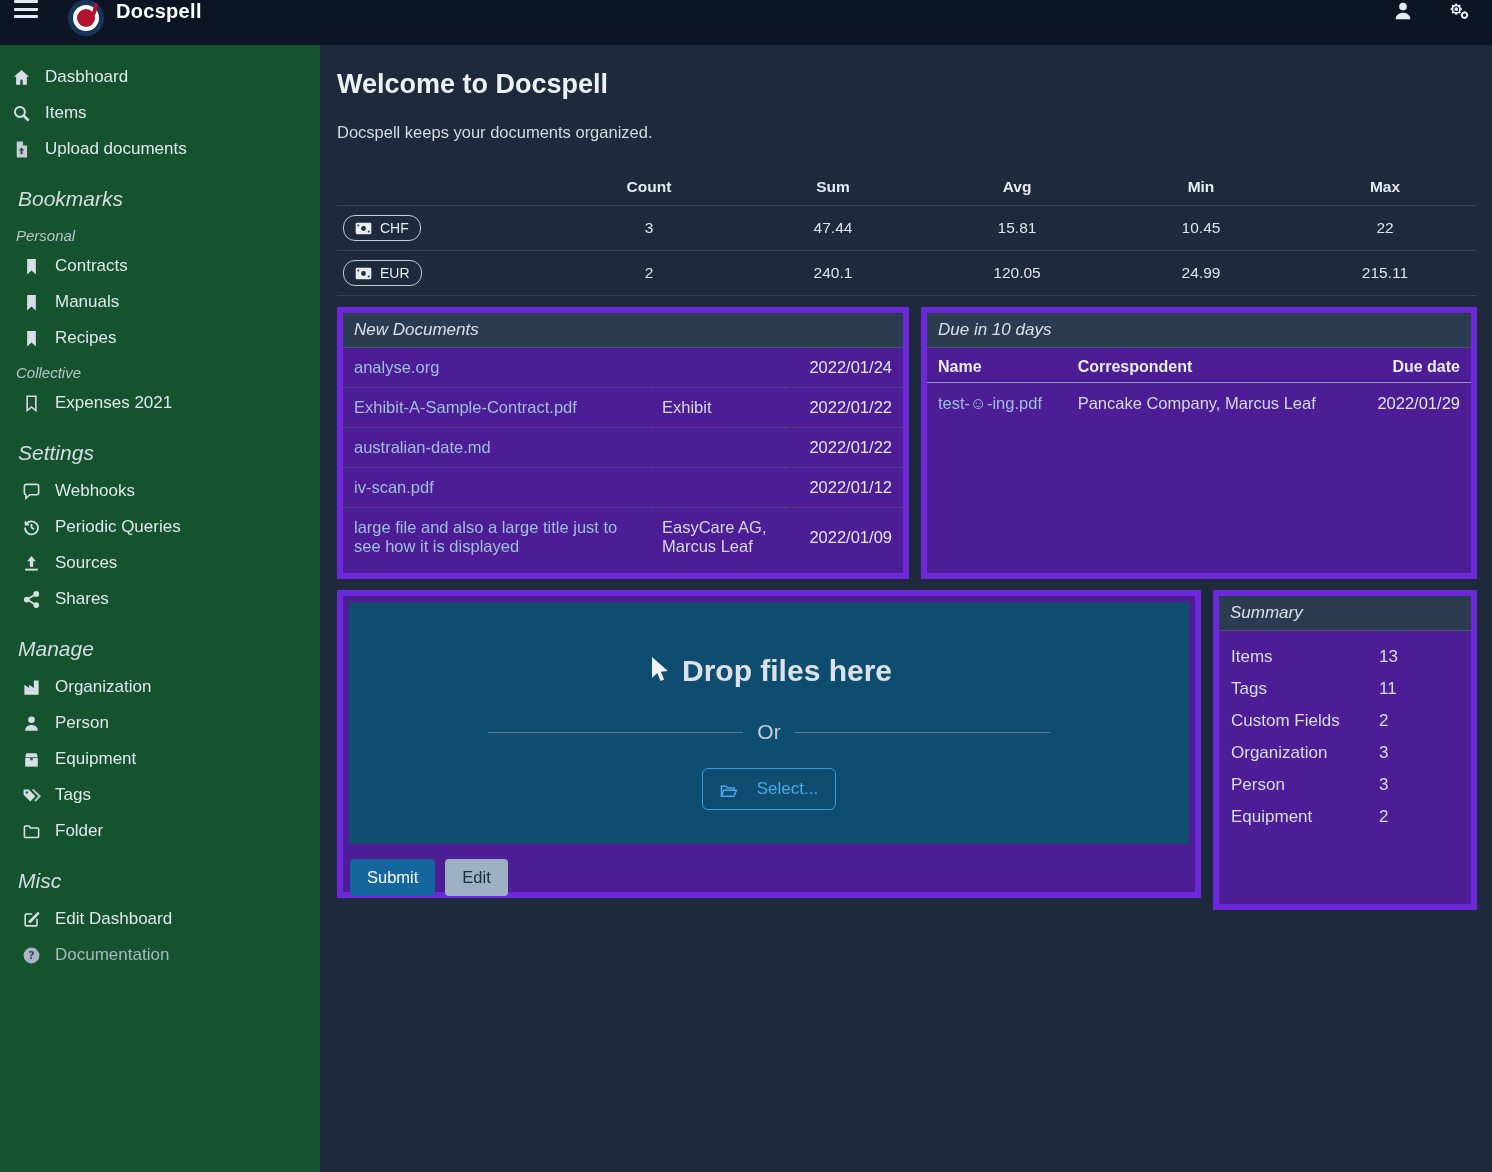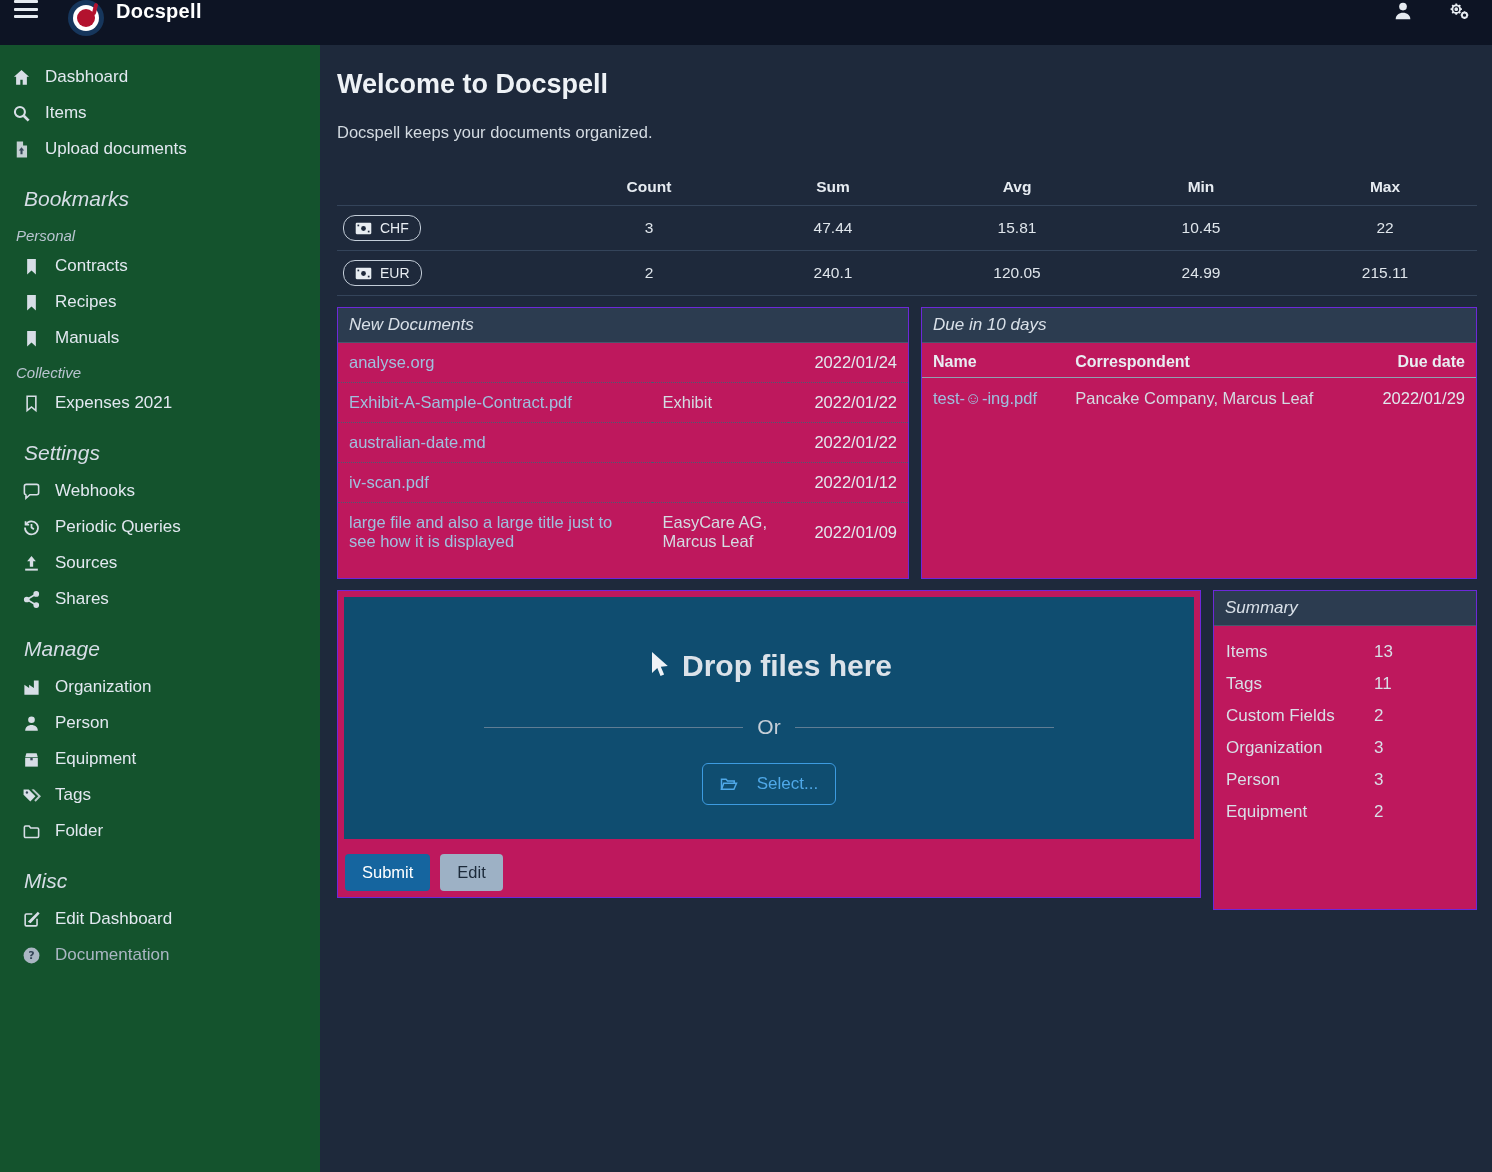--- a/index.html
+++ b/index.html
@@ -22,21 +22,21 @@
   .app-title { color:#ffffff; font-weight:bold; font-size:20px; letter-spacing:.3px; }
   .topbar-right { margin-left:auto; display:flex; align-items:center; gap:34px; padding-right:8px; }
   .topbar-right .icon { width:22px; height:22px; color:#e6ebf1; cursor:pointer; }
 
   
   .sidebar { position:fixed; top:45px; left:0; bottom:0; width:320px; background:#14532d;
     padding:14px 0 0 0; color:#e2e8f0; }
   .nav-item { display:flex; align-items:center; gap:14px; padding:8px 12px; font-size:17px;
     cursor:pointer; }
   .nav-item .icon { width:19px; height:19px; color:#d7dee6; flex:0 0 auto; }
-  .section-title { font-style:italic; font-size:21px; color:#d6dde6; padding:20px 10px 8px 24px; }
+  .section-title { font-style:italic; font-size:21px; color:#d6dde6; padding:20px 10px 8px 18px; }
   .group-title { font-style:italic; font-size:15px; color:#bac5d1; padding:8px 16px 4px 16px; }
   .nav-item.indent { padding-left:22px; }
   .nav-item.muted, .nav-item.muted .icon { color:#aab6c3; }
 
   
   .main { position:absolute; top:45px; left:320px; right:0; bottom:0; background:#1e293b;
     padding:12px 15px 0 17px; }
   h1.welcome { font-size:27px; font-weight:bold; color:#eef2f6; margin-top:12px; }
   p.subtitle { font-size:16.5px; color:#d3dae1; margin-top:23px; }
 
@@ -45,21 +45,21 @@
   table.stats th, table.stats td { font-size:15.5px; padding:9px 6px; text-align:center; }
   table.stats th { font-weight:bold; color:#e6ebf1; }
   table.stats .first { width:220px; text-align:left; }
   table.stats tbody tr { border-top:1px solid #34445a; }
   table.stats tbody tr:last-child { border-bottom:1px solid #34445a; }
   .currency-badge { display:inline-flex; align-items:center; gap:8px; border:1px solid #c3cdd8;
     border-radius:12px; padding:4px 11px; font-size:14px; color:#e8edf2; }
   .currency-badge .icon { width:17px; height:13px; color:#e8edf2; }
 
   
-  .panel { border:1px solid #6d28d9; background:#be185d; }
+  .panel { border:6px solid #6d28d9; background:#4c1d95; }
   .panel-header { background:#2c3c50; border-bottom:1px solid #46576d; padding:7px 11px;
     font-style:italic; font-size:17px; color:#d9e0e8; }
   .row-2col { display:flex; gap:12px; margin-top:11px; }
   .panel.newdocs { width:572px; height:272px; overflow:hidden; }
   .panel.due { flex:1; height:272px; overflow:hidden; }
 
   table.doclist { width:100%; border-collapse:collapse; }
   table.doclist td { font-size:16.5px; padding:10px 11px; vertical-align:middle; }
   table.doclist tr + tr td { border-top:1px dotted #4c5c70; }
   td.doc-name { color:#9fc0de; width:55%; cursor:pointer; }
@@ -79,21 +79,21 @@
   .panel.upload { width:864px; height:308px; padding:6px; }
   .dropzone { background:#0f4d70; height:242px; display:flex; flex-direction:column;
     align-items:center; justify-content:center; }
   .drop-title { display:flex; align-items:center; gap:12px; font-size:30px; font-weight:bold;
     color:#dbe2e9;margin-top:18px; }
   .drop-title .icon { width:24px; height:30px; color:#eef2f6; }
   .or-divider { display:flex; align-items:center; gap:14px; width:67%; margin-top:32px;
     color:#c6cfd8; font-size:21px; }
   .or-divider:before, .or-divider:after { content:""; flex:1; height:1px; background:#5f7d94; }
   .select-btn { margin-top:24px; background:transparent; border:1px solid #3d9be0; color:#4fa8e8;
-    border-radius:6px; padding:10px 17px; font-size:17px; display:inline-flex; align-items:center;
+    border-radius:6px; padding:10px 17px; font-size:17px; display:inline-flex; align-items:flex-end;
     gap:19px; cursor:pointer; font-family:inherit; }
   .select-btn .icon { width:18px; height:16px; }
   .btn-row { display:flex; gap:10px; margin-top:15px; padding-left:1px; }
   .btn { border:none; border-radius:4px; font-size:16.5px; padding:9px 17px; cursor:pointer;
     font-family:inherit; }
   .btn.submit { background:#15659f; color:#ffffff; }
   .btn.reset { background:#9db1c5; color:#1c2a3a; }
 
   .panel.summary { flex:1; height:320px; }
   .summary-body { padding:10px 12px; }
@@ -175,29 +175,29 @@
         </svg>
     </span>
     <span>Contracts</span>
   </div>
   <div class="nav-item indent">
     <span class="icon">
       <svg viewBox="0 0 24 24" fill="currentColor">
           <path d="M6.5 2.5h11V22l-5.5-4.8L6.5 22z"></path>
         </svg>
     </span>
+    <span>Manuals</span>
+  </div>
+  <div class="nav-item indent">
+    <span class="icon">
+      <svg viewBox="0 0 24 24" fill="currentColor">
+          <path d="M6.5 2.5h11V22l-5.5-4.8L6.5 22z"></path>
+        </svg>
+    </span>
     <span>Recipes</span>
-  </div>
-  <div class="nav-item indent">
-    <span class="icon">
-      <svg viewBox="0 0 24 24" fill="currentColor">
-          <path d="M6.5 2.5h11V22l-5.5-4.8L6.5 22z"></path>
-        </svg>
-    </span>
-    <span>Manuals</span>
   </div>
   <div class="group-title">Collective</div>
   <div class="nav-item indent">
     <span class="icon">
       <svg viewBox="0 0 24 24" fill="none" stroke="currentColor" stroke-width="2">
           <path d="M6.5 2.8h11V21l-5.5-4.6L6.5 21z"></path>
         </svg>
     </span>
     <span>Expenses 2021</span>
   </div>

